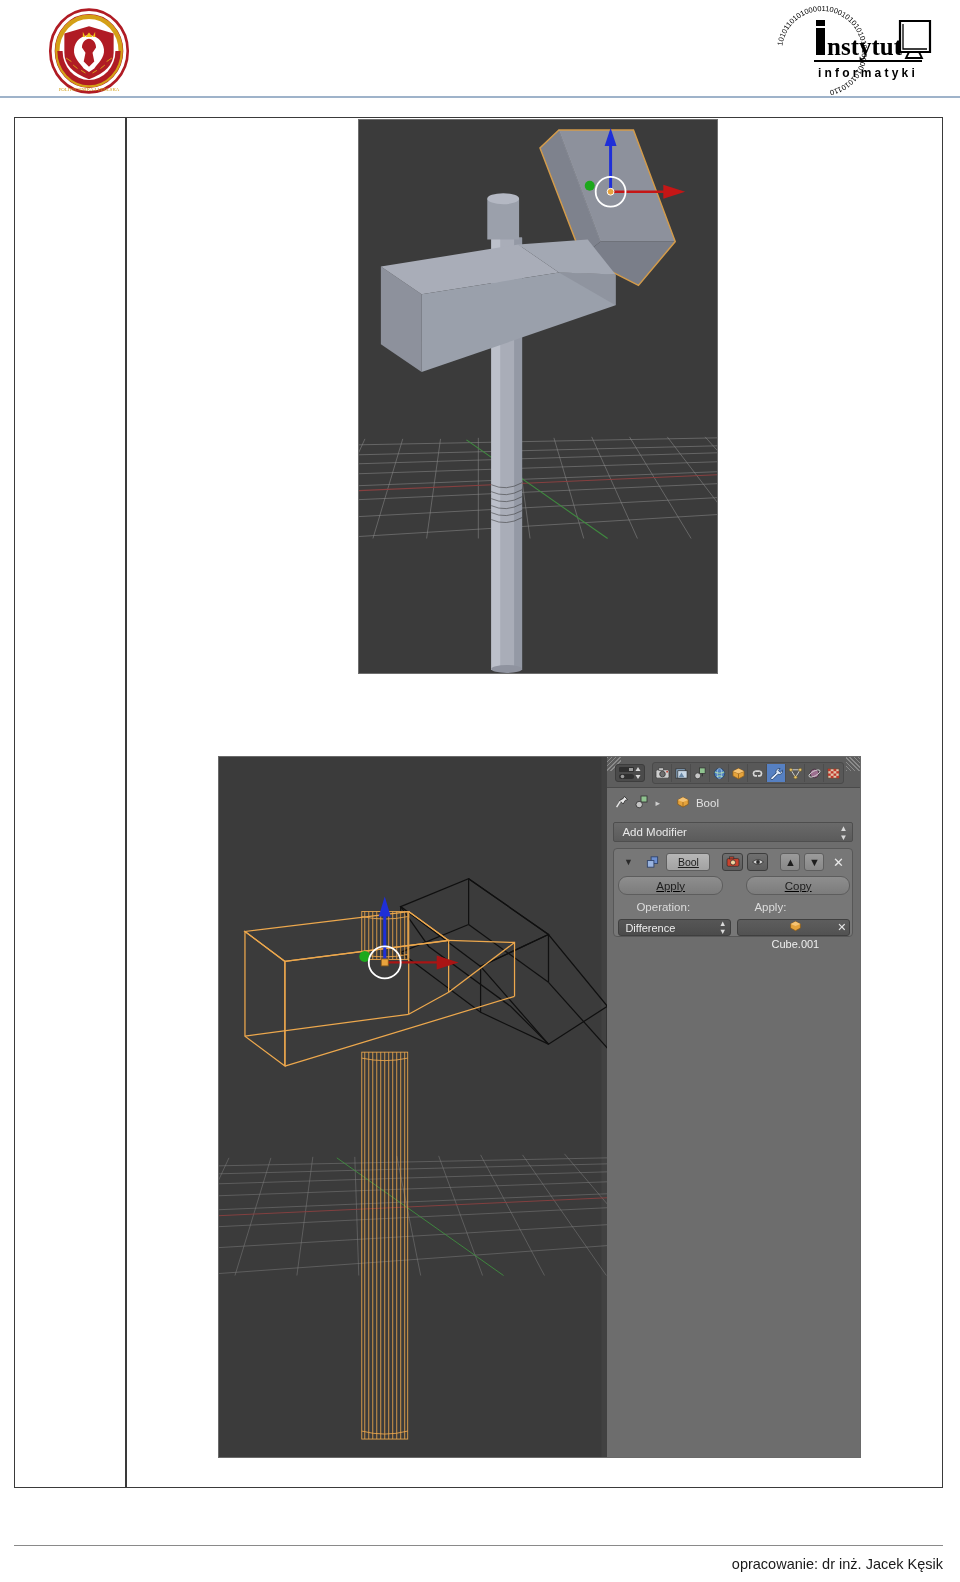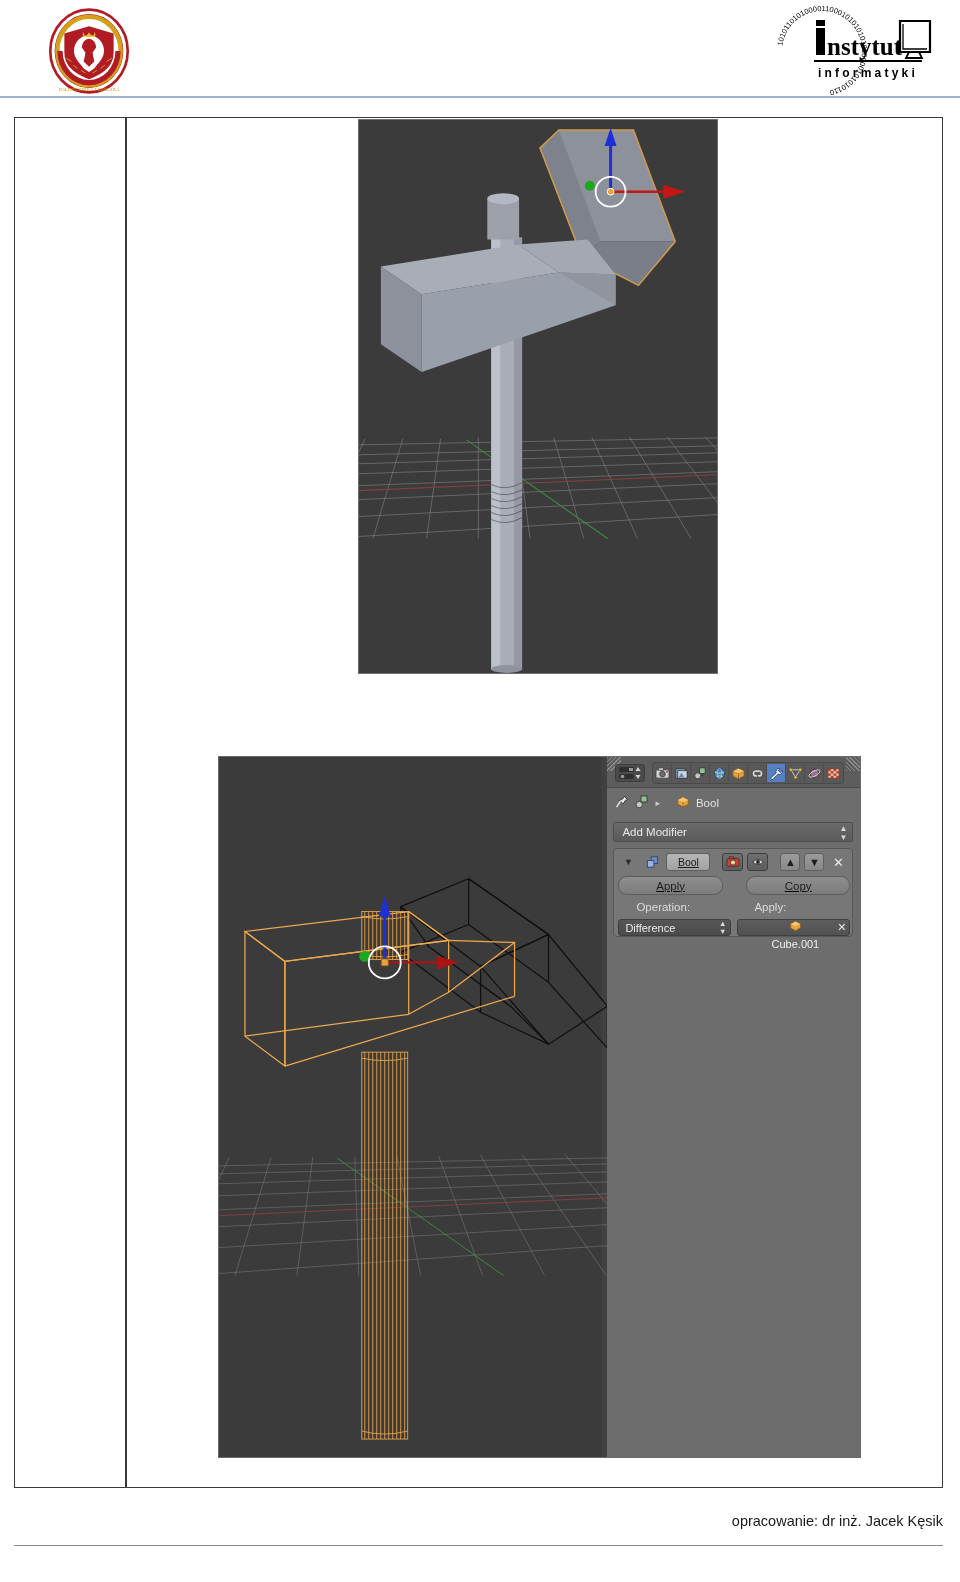--- a/index.html
+++ b/index.html
@@ -136,21 +136,21 @@
     width:113px;height:17px;background:linear-gradient(to bottom,#5d5d5d,#525252);
     border:1px solid #3f3f3f;border-radius:3px;box-sizing:border-box;position:relative;
     display:flex;align-items:center;gap:4px;padding-left:3px;
     color:#efefef;font-size:11px;flex-direction:column;
   }
   .fld-obj .clr{position:absolute;right:3px;top:1px;color:#e6e6e6;font-size:11px;}
 
   
   .footer-rule{position:absolute;left:14px;top:1545px;width:929px;height:1px;background:#8a8a8a;}
   .footer-text{
-    position:absolute;right:17px;top:1513px;font-size:14.5px;color:#1a1a1a;white-space:nowrap;
+    position:absolute;right:17px;top:1556px;font-size:14.5px;color:#1a1a1a;white-space:nowrap;
   }
 </style>
 </head>
 <body>
 
 <div class="page-header">
 
   <div class="seal">
     <svg viewBox="0 0 100 100" width="88" height="88">
       <ellipse cx="50" cy="50" rx="44" ry="47" fill="#ffffff" stroke="#b01b24" stroke-width="3"></ellipse>

